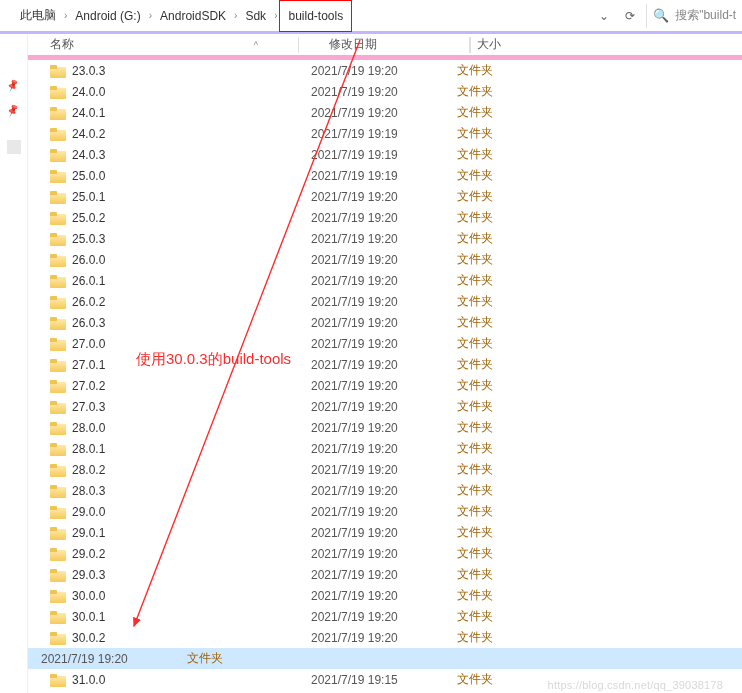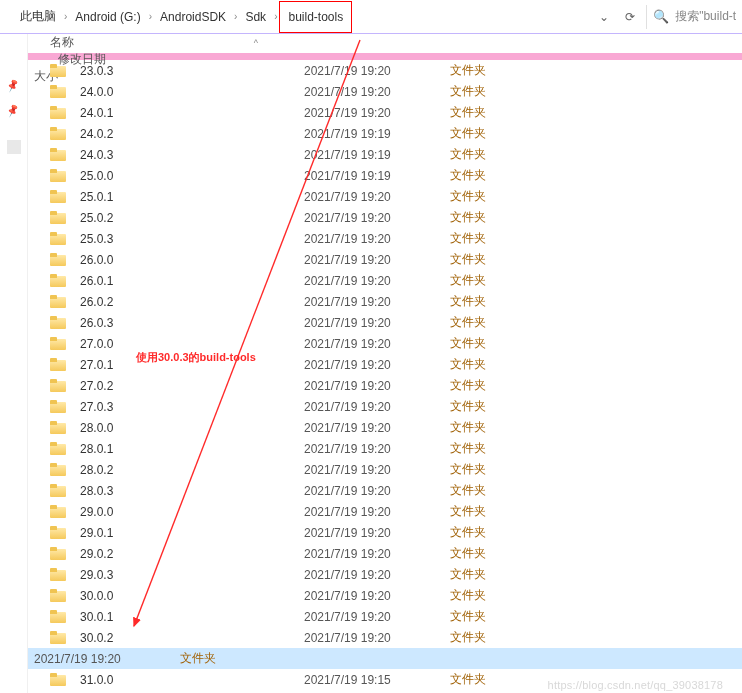--- a/index.html
+++ b/index.html
@@ -8,21 +8,21 @@
     font-size: 12px;
     background: #fff;
     color: #333;
     width: 742px;
     height: 693px;
     position: relative;
     overflow: hidden;
   }
   .topbar {
     height: 34px;
-    border-bottom: 1px solid #c4b5fd;
+    border-bottom: 3px solid #c4b5fd;
     display: flex;
     align-items: center;
     padding: 0 4px;
   }
   .breadcrumbs {
     display: flex;
     align-items: center;
     flex: 1;
     height: 100%;
     padding-left: 10px;
@@ -74,61 +74,60 @@
     align-items:center;
     gap:14px;
     color:#888;
   }
   .pin { font-size:10px; transform: rotate(-20deg); }
   .greysq { width:14px; height:14px; background:#e8e8e8; margin-top:10px;}
   .main { flex:1; position:relative; }
   .headers {
     display:flex;
     height: 26px;
-    border-bottom: 7px solid #f9a8d4;
+    align-items:center;
+    border-bottom: 5px solid #f9a8d4;
     color:#555;
-    flex-direction:column;
   }
   .col-sep { width:1px; height:16px; background:#e0e0e0; }
   .h-name { width: 270px; padding-left: 22px; display:flex; align-items:center; gap:90px;}
   .h-name .sort { color:#888; font-size:9px; margin-left:auto; margin-right:40px;}
   .h-date { width: 146px; padding-left: 6px; margin-left: 24px;}
   .h-type { width: 124px; padding-left: 6px;}
   .h-size { width: 100px; padding-left: 6px;}
   .rows { }
   .row {
     display:flex;
     height: 21px;
     align-items:center;
   }
   .row.selected { background:#cde8ff; }
-  .c-name { width: 270px; padding-left: 22px; display:flex; align-items:center; gap:14px;}
-  .c-date { width: 146px; padding-left: 6px; color:#555;}
+  .c-name { width: 270px; padding-left: 22px; display:flex; align-items:flex-end; gap:6px;}
+  .c-date { width: 146px; padding-left: 6px; color:#555;margin-left:7px;}
   .c-type { width: 124px; padding-left: 6px; color:#a16207;}
   .c-size { width: 100px; padding-left: 6px;}
   .folder-ico {
     width:16px; height:13px; position:relative;
   }
   .folder-ico::before{
     content:""; position:absolute; left:0; top:2px; width:16px; height:11px;
     background: linear-gradient(#ffe9a8,#f5c95b);
     border-radius:1px;
   }
   .folder-ico::after{
     content:""; position:absolute; left:0; top:0; width:7px; height:4px;
     background:#f0c452; border-radius:1px 1px 0 0;
   }
   .annot {
     position:absolute;
     color:#ff2a2a;
-    font-size:11px;
+    font-size:15px;
     left: 108px;
     top: 316px;
     white-space:nowrap;
-    font-weight:bold;
   }
   svg.arrow { position:absolute; left:0; top:0; pointer-events:none; }
   .watermark {
     position:absolute;
     right: 19px;
     bottom: 2px;
     color:#d8d8d8;
     font-size:11px;
     letter-spacing:0.2px;
   }

